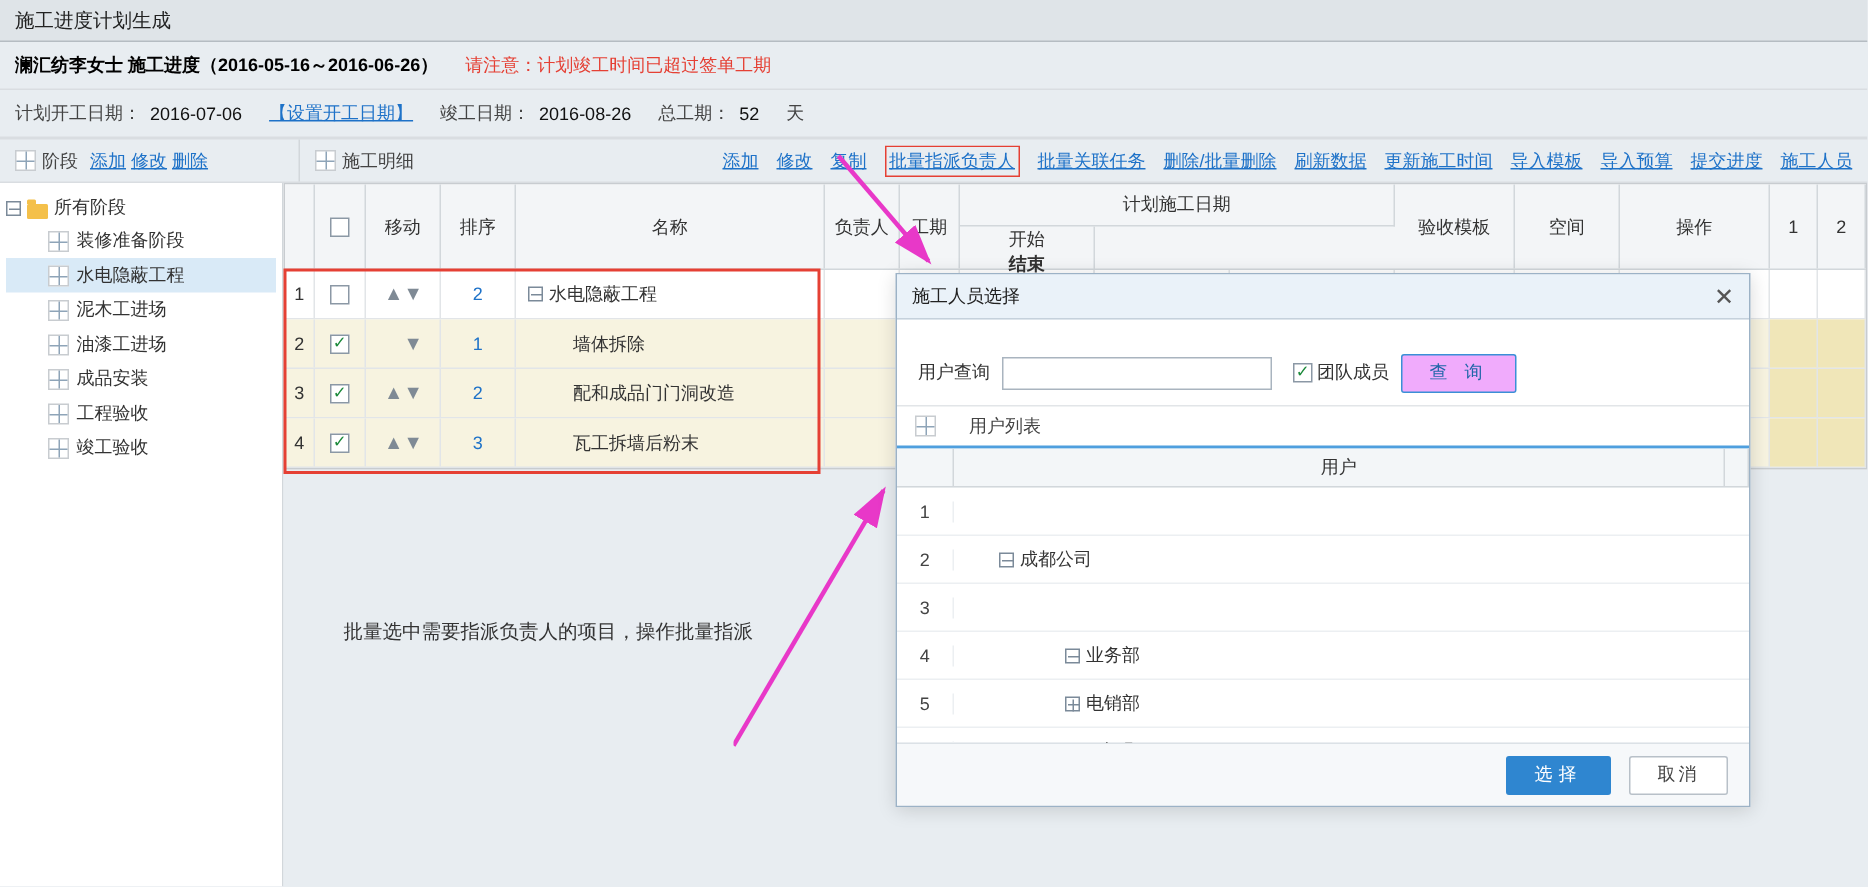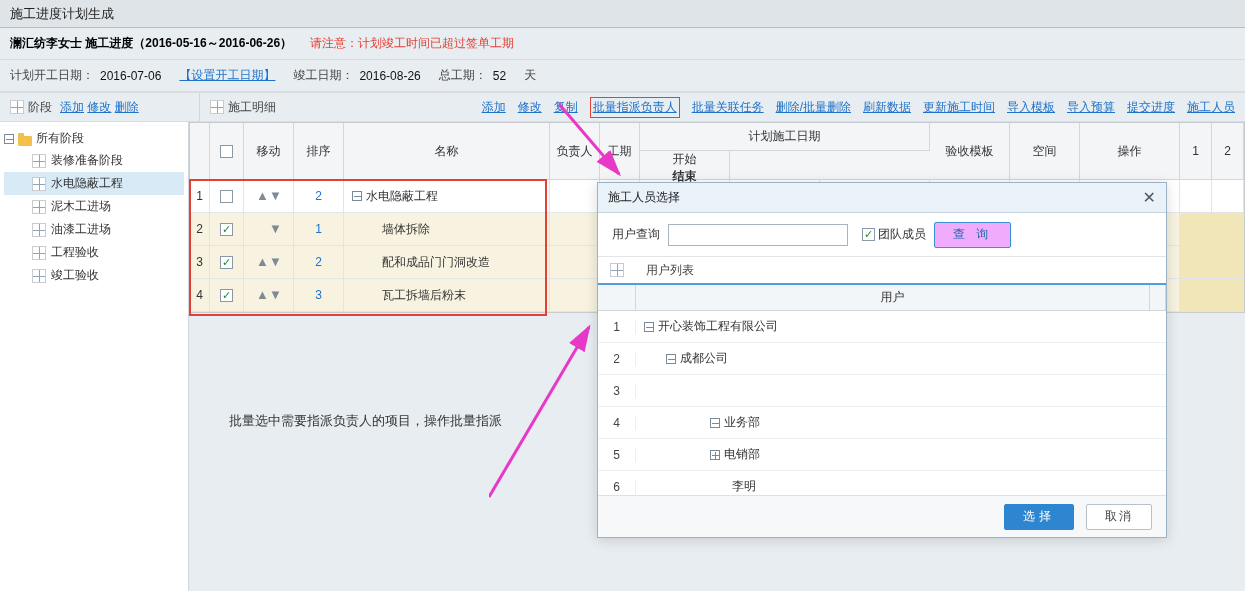--- a/index.html
+++ b/index.html
@@ -93,21 +93,21 @@
 
 .annot { position:absolute; pointer-events:none; }
 
 .annot-text { position:absolute; left:240px; top:418px; color:#333; font-size:13px; }
 
 
 .modal { position:absolute; left:608px; top:190px; width:570px; height:356px; background:#fff; border:1px solid #9cb2c6; box-shadow:0 2px 12px rgba(0,0,0,.15); display:flex; flex-direction:column; }
 .modal-head { height:30px; background:#eaf2f9; border-bottom:1px solid #c5d1dc; display:flex; align-items:center; padding:0 10px; justify-content:space-between; }
 .modal-head .t { color:#222; }
 .modal-head .x { font-size:16px; color:#555; cursor:pointer; font-family:Arial; }
-.modal-search { height:44px; display:flex; align-items:center; padding:0 14px; gap:8px; border-bottom:1px solid #e2e5e8; }
+.modal-search { height:44px; display:flex; align-items:center; padding:0 14px; gap:8px; border-bottom:1px solid #e2e5e8;margin-top:14px; }
 .modal-search input[type=text] { width:180px; height:22px; border:1px solid #a9b4bf; padding:0 4px; }
 .teamchk { display:flex; align-items:center; gap:3px; margin-left:6px; }
 .btn { display:inline-flex; align-items:center; justify-content:center; padding:0 18px; height:26px; border:1px solid #3b8fd6; background:#f0abfc; color:#1e66a8; border-radius:2px; cursor:pointer; letter-spacing:4px; }
 .btn.primary { background:#2f86d0; color:#fff; border-color:#2f86d0; }
 .btn.plain { background:#fff; color:#444; border-color:#b8c0c8; letter-spacing:2px; }
 
 .modal-sub { height:28px; display:flex; align-items:center; padding:0 12px; gap:22px; border-bottom:2px solid #4f9fde; color:#444; }
 
 .modal-grid { flex:1; overflow:hidden; position:relative; }
 .modal-grid-head { display:flex; background:#f3f6f8; border-bottom:1px solid #d2d7db; height:26px; align-items:center; }
@@ -196,20 +196,24 @@
         <div class="tree-item">
           <span class="ico grid"></span>
           <span>泥木工进场</span>
         </div>
         <div class="tree-item">
           <span class="ico grid"></span>
           <span>油漆工进场</span>
         </div>
         <div class="tree-item">
           <span class="ico grid"></span>
+          <span>成品安装</span>
+        </div>
+        <div class="tree-item">
+          <span class="ico grid"></span>
           <span>工程验收</span>
         </div>
         <div class="tree-item">
           <span class="ico grid"></span>
           <span>竣工验收</span>
         </div>
       </div>
   </div>
 
   <div class="content">
@@ -380,24 +384,20 @@
       </div>
       <div class="modal-grid">
         <div class="modal-grid-head">
           <div class="mh mh-idx"></div>
           <div class="mh mh-user">用户</div>
           <div class="mh mh-scroll"></div>
         </div>
         <div class="modal-grid-body" id="modal-rows">
             <div class="mrow">
               <div class="mc-idx">1</div>
-              <div class="mc-user" style="padding-left:8px;">
-                <span class="ico minus"></span>
-                <span>开心装饰工程有限公司</span>
-              </div>
             </div>
             <div class="mrow">
               <div class="mc-idx">2</div>
               <div class="mc-user" style="padding-left:30px;">
                 <span class="ico minus"></span>
                 <span>成都公司</span>
               </div>
             </div>
             <div class="mrow">
               <div class="mc-idx">3</div>

